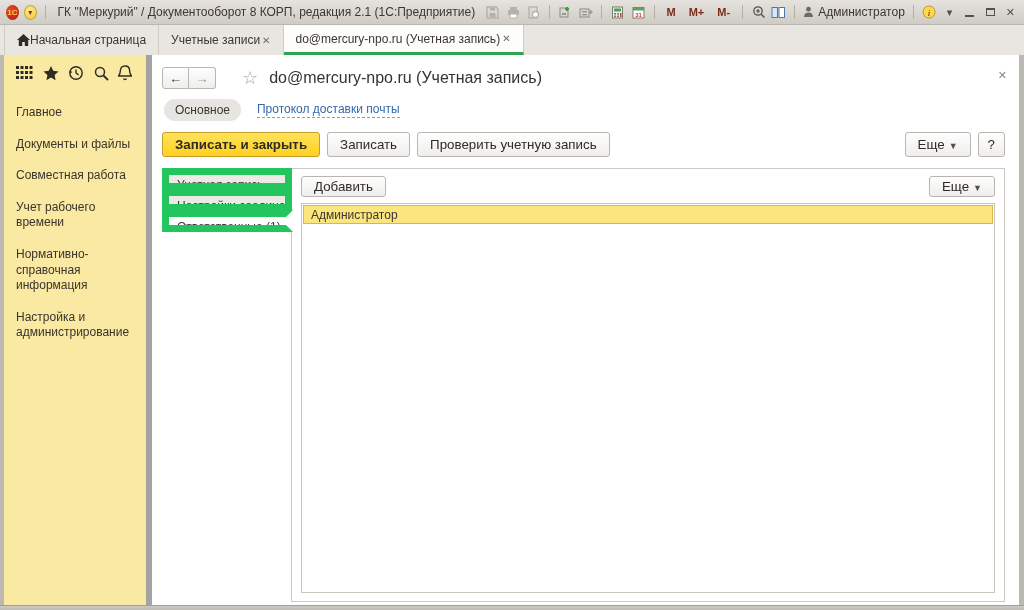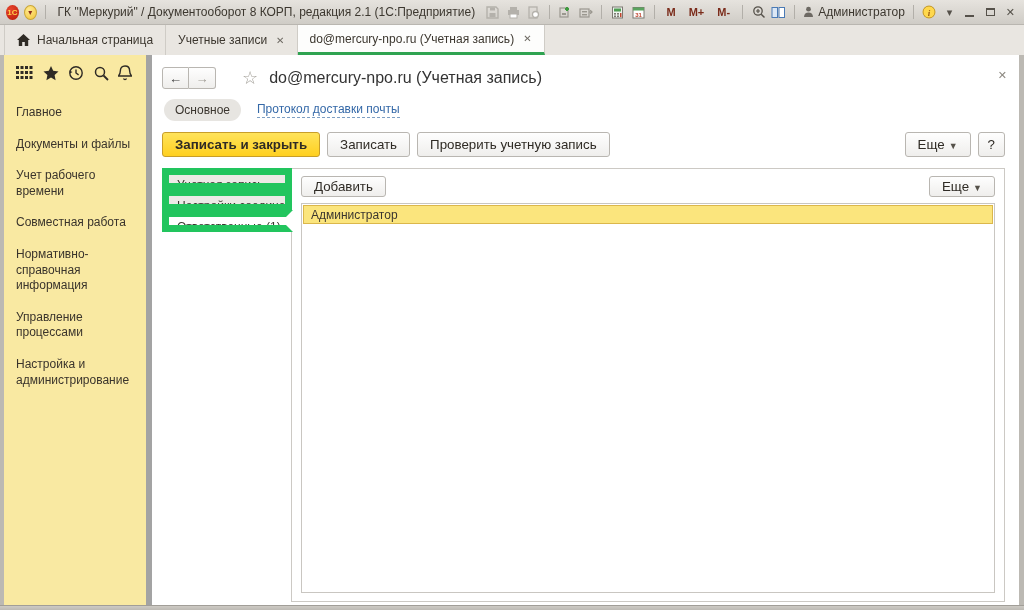--- a/index.html
+++ b/index.html
@@ -21,21 +21,21 @@
   .tb-ico { width:18px; height:16px; display:inline-flex; align-items:center; justify-content:center; }
   .mem-btn { font-weight:bold; font-size:11px; color:#7b2c1b; padding:0 4px; }
   .tb-user { display:inline-flex; align-items:center; gap:4px; color:#3c372f; }
   .win-btn { width:18px; height:16px; display:inline-flex; align-items:center; justify-content:center;
              color:#55514a; font-size:11px; }
   .box-glyph { width:9px; height:8px; border:1px solid #55514a; display:inline-block; border-top-width:2px; }
   .min-glyph { width:9px; height:0; border-bottom:2px solid #55514a; display:inline-block; margin-top:8px;}
 
   
   .tabbar { height:30px; background:#e9e6e1; display:flex; align-items:stretch; padding-left:4px; }
-  .tab { display:flex; align-items:center; gap:7px; padding:0 12px; border-right:1px solid #cfccc6;
+  .tab { display:flex; align-items:center; padding:0 12px; border-right:1px solid #cfccc6;
          color:#3c372f; position:relative; cursor:default; }
   .tab:first-child { border-left:1px solid #cfccc6; }
   .tab.active { background:#fdfdfc; border-bottom:3px solid #2fa351; }
   .tab .closex { color:#6e6a63; font-size:10px; margin-left:2px; }
 
   
   .frame { display:flex; height:550px; border-left:4px solid #bcb9b3; border-right:5px solid #bcb9b3; }
   .statusbar { height:8px; background:linear-gradient(#cdcac4,#b1aea8); border-top:1px solid #a19e98; }
 
   
@@ -249,24 +249,23 @@
             <path d="M9.5 9.5L14 14" stroke="#2f2b25" stroke-width="1.8"></path>
           </svg>
         <svg width="14" height="16" viewBox="0 0 14 16">
             <path d="M7 1c-3 0-4.6 2-4.6 4.6 0 3-1.2 4.6-2 5.4h13.2c-.8-.8-2-2.4-2-5.4C11.6 3 10 1 7 1z" fill="none" stroke="#2f2b25" stroke-width="1.4"></path>
             <path d="M5.5 13.5a1.6 1.6 0 003 0" fill="none" stroke="#2f2b25" stroke-width="1.3"></path>
           </svg>
       </div>
       <div class="sb-nav">
         <div class="sb-item">Главное</div>
         <div class="sb-item">Документы и файлы</div>
+        <div class="sb-item">Совместная работа</div>
         <div class="sb-item">Учет рабочего времени</div>
-        <div class="sb-item">Совместная работа</div>
         <div class="sb-item">Нормативно-справочная информация</div>
-        <div class="sb-item">Управление процессами</div>
         <div class="sb-item">Настройка и администрирование</div>
       </div>
     </div>
 
     <div class="main">
 
       <div class="form-header">
         <div class="navbtns">
           <div class="navbtn back">←</div>
           <div class="navbtn fwd">→</div>

